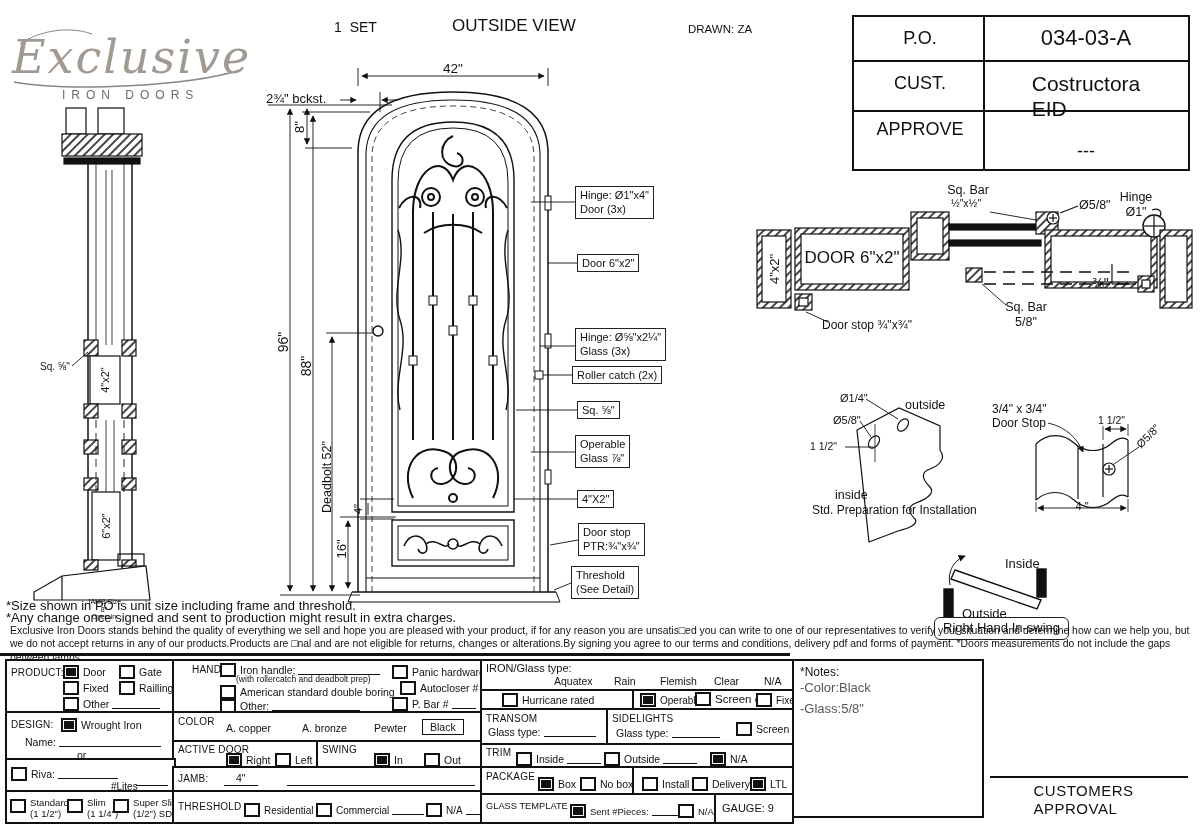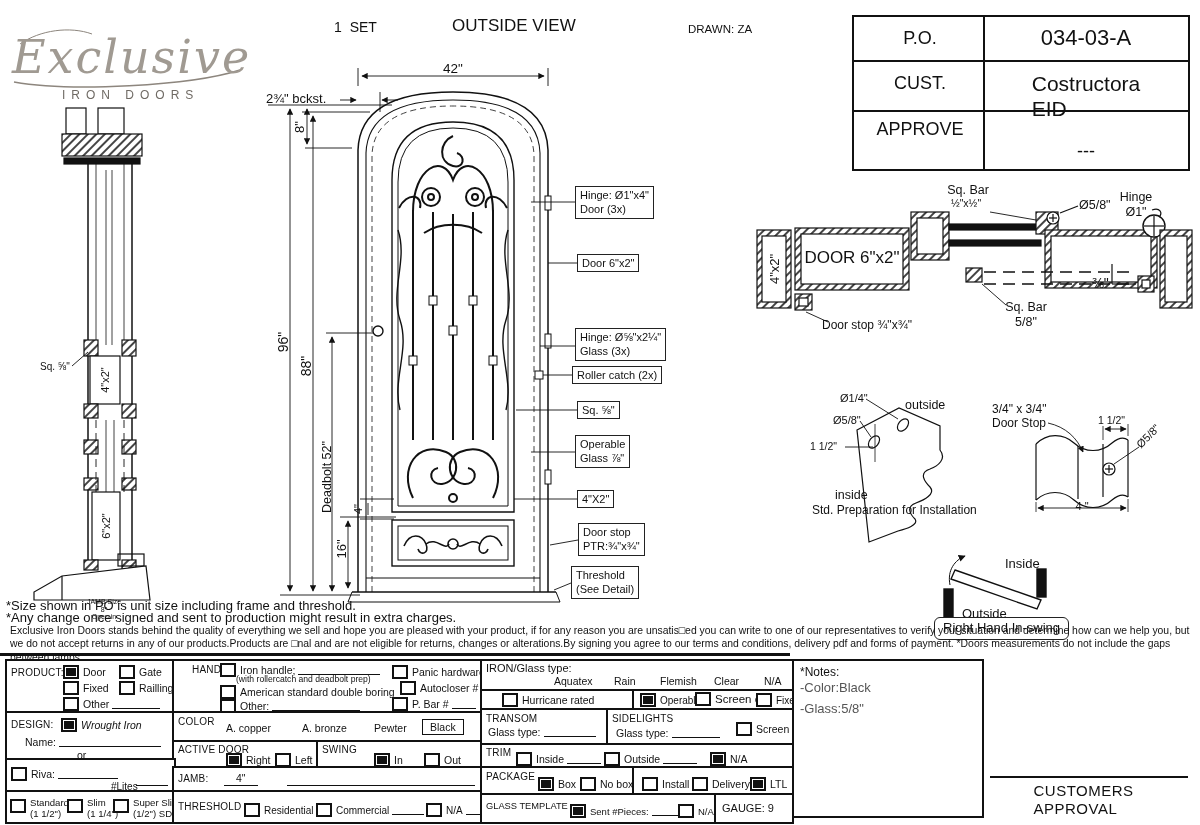--- a/index.html
+++ b/index.html
@@ -407,21 +407,21 @@
         <span>Screen or</span>
       </div>
     <div class="fi" style="left:274px;top:32px;font-size:10px;">
         <span class="cb"></span>
         <span>Fixed</span>
       </div>
   </div>
 
   <div class="fbox" style="left:5px;top:711px;width:167px;height:49px;">
     <div class="fi ftitle" style="left:4px;top:6px;">DESIGN:</div>
-    <div class="fi" style="left:54px;top:5px;font-style:italic;">
+    <div class="fi" style="left:54px;top:5px;">
         <span class="cb c"></span>
         <span>Wrought Iron</span>
       </div>
     <div class="fi" style="left:18px;top:23px;">
         <span>Name:</span>
         <span class="bl" style="width:102px;"></span>
       </div>
     <div class="fi" style="left:28px;top:36px;">
         <span class="bl" style="width:38px;margin:0 4px 0 0;"></span>
         <span>or</span>

